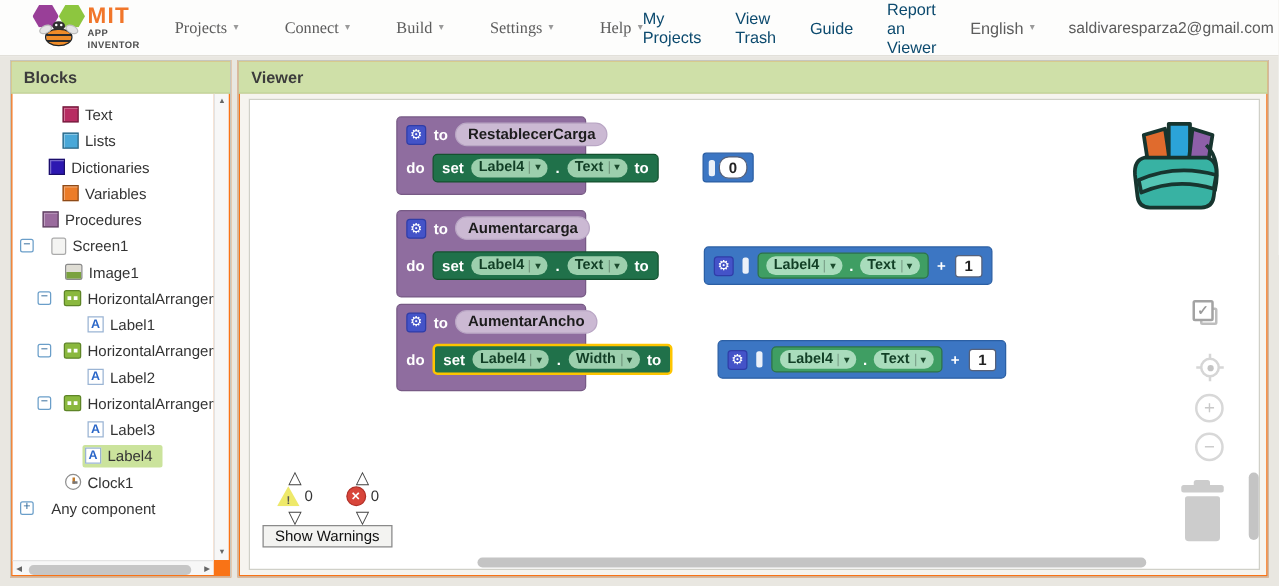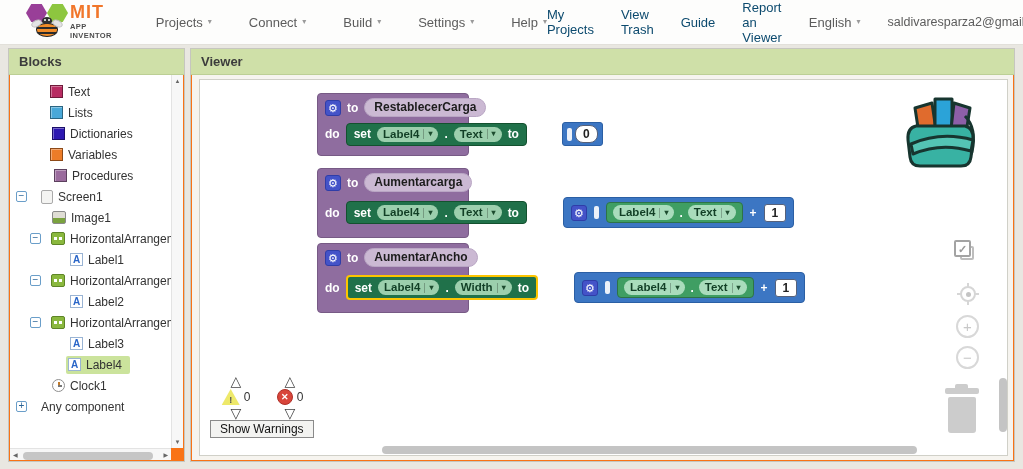--- a/index.html
+++ b/index.html
@@ -21,21 +21,21 @@
   .wing{position:absolute;width:11px;height:7px;background:#e4e4e4;border:1px solid #bbb;border-radius:50%;top:3px;}
   .wing.l{left:-2px;transform:rotate(-25deg);}
   .wing.r{right:-2px;transform:rotate(25deg);}
   .bee-head{position:absolute;left:9px;top:0;width:10px;height:7px;background:#303030;border-radius:50% 50% 40% 40%;}
   .bee-head::before,.bee-head::after{content:"";position:absolute;top:2px;width:2px;height:2px;background:#fff;border-radius:50%;}
   .bee-head::before{left:2px;} .bee-head::after{right:2px;}
   .bee-body{width:22px;height:14px;margin:6px auto 0;background:repeating-linear-gradient(180deg,#f08c28 0 3px,#2b2b2b 3px 5px);
     border:1px solid #222;border-radius:45% 45% 50% 50%;}
   .ltitle{color:var(--accent-orange,#f1762a);font-weight:bold;font-size:18px;line-height:16px;letter-spacing:1px;}
   .lsub{color:#4d4d4d;font-weight:bold;font-size:7.5px;letter-spacing:.4px;margin-top:2px;}
-  nav.menus{display:flex;gap:37px;margin-left:36px;}
+  nav.menus{display:flex;gap:37px;margin-left:20px;font-family:Liberation Serif, serif;}
   .menu{display:flex;align-items:center;gap:5px;color:#5c5c5c;font-size:13px;cursor:default;}
   .caret{font-size:8px;color:#9a9a9a;line-height:1;}
   .top-right{margin-left:auto;display:flex;align-items:center;gap:27px;}
   .tlink{color:#0c4a6e;font-size:13px;}
   
   .panel{position:absolute;background:#f97316;border:1px solid var(--panel-border,#c6c6bf);}
   .phead{height:26px;background:var(--header-green,#cfe0a8);border-bottom:1px solid #bccf95;
     font-size:13px;font-weight:bold;color:#3c3c3c;line-height:25px;padding-left:10px;}
   #sidebar{left:8px;top:48px;width:177px;height:414px;}
   #viewer{left:190px;top:48px;width:825px;height:414px;}
@@ -189,29 +189,29 @@
   <div class="phead">Blocks</div>
   <div class="sideinner">
     <div class="trow" style="padding-left:40px">
       <span class="swatch" style="background:#b82c62"></span>
       <span>Text</span>
       </div>
     <div class="trow" style="padding-left:40px">
       <span class="swatch" style="background:#49a8d8"></span>
       <span>Lists</span>
       </div>
-    <div class="trow" style="padding-left:42px">
+    <div class="trow" style="padding-left:29px">
       <span class="swatch" style="background:#2d18b1"></span>
       <span>Dictionaries</span>
       </div>
     <div class="trow" style="padding-left:40px">
       <span class="swatch" style="background:#ec7c28"></span>
       <span>Variables</span>
       </div>
-    <div class="trow" style="padding-left:44px">
+    <div class="trow" style="padding-left:24px">
       <span class="swatch" style="background:#9a6b9d"></span>
       <span>Procedures</span>
       </div>
 
     <div class="trow" style="padding-left:6px">
       <span class="tgl">−</span>
       <span class="scricon" style="margin-left:9px"></span>
       <span>Screen1</span>
       </div>
     <div class="trow" style="padding-left:42px">

